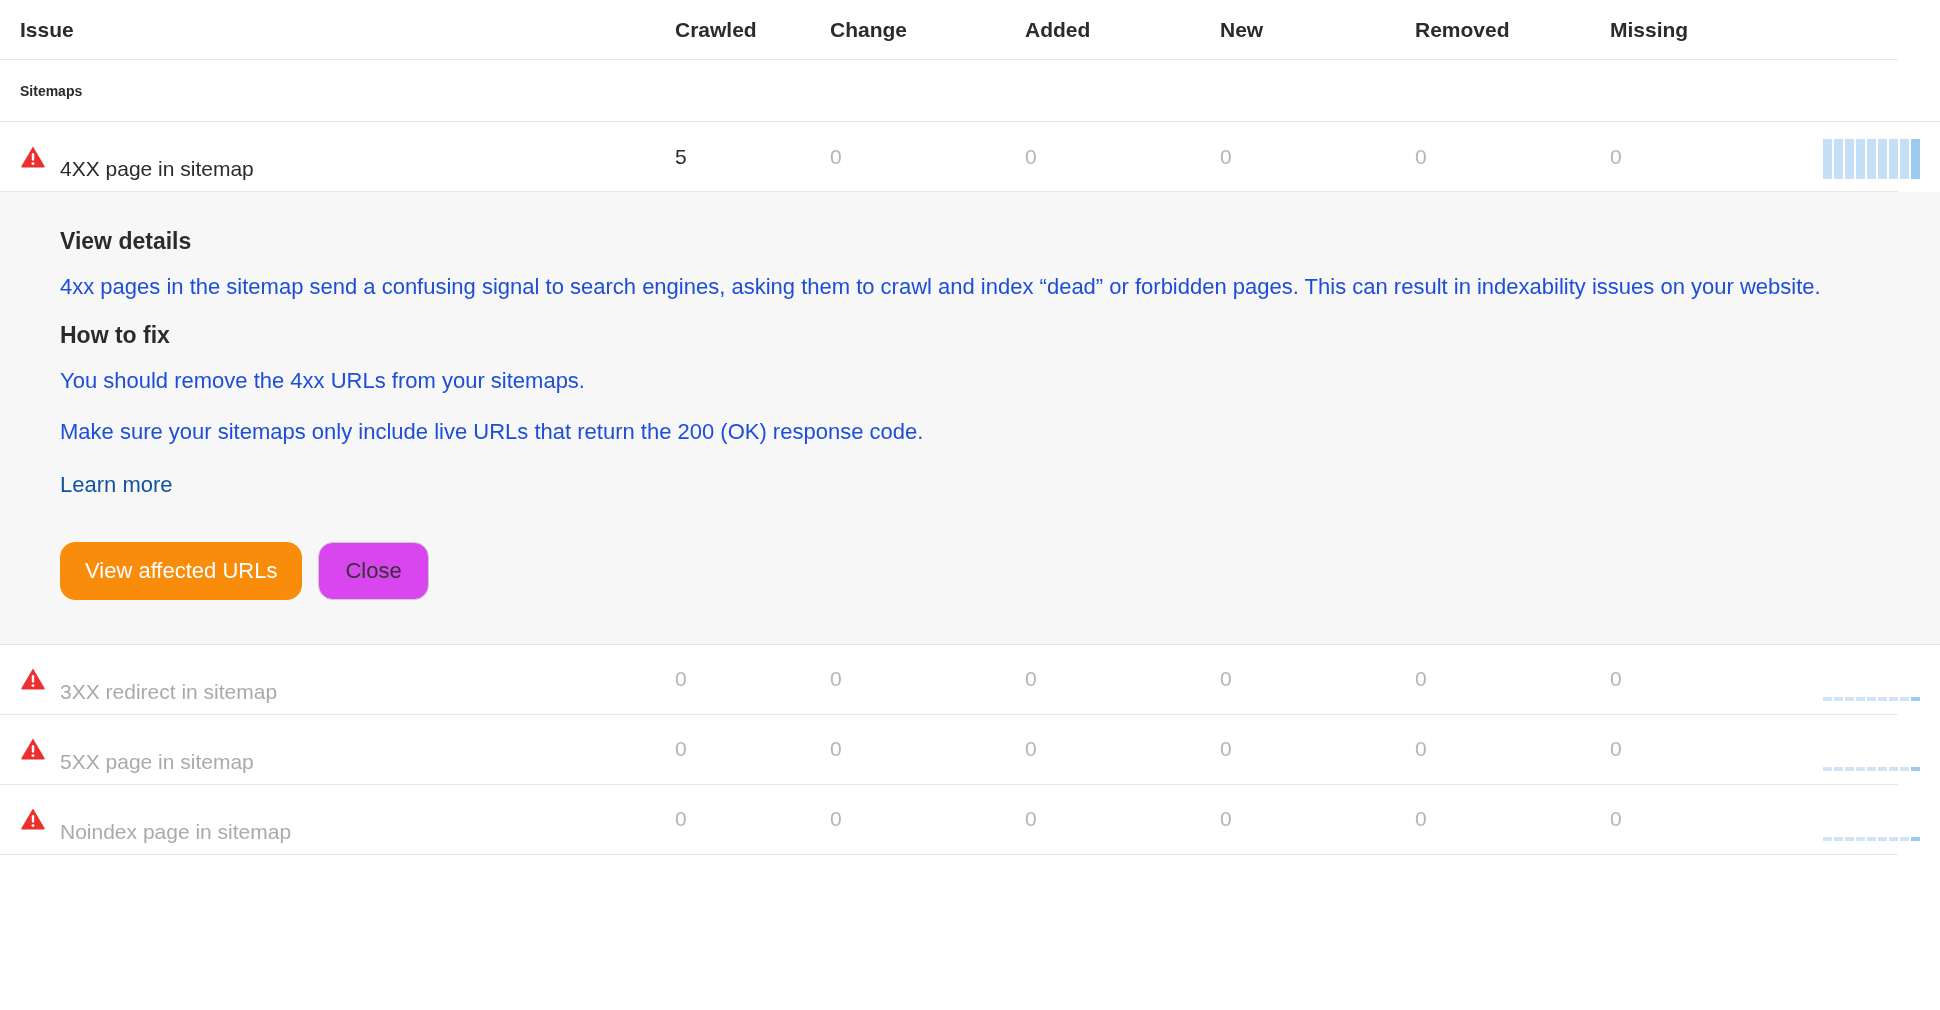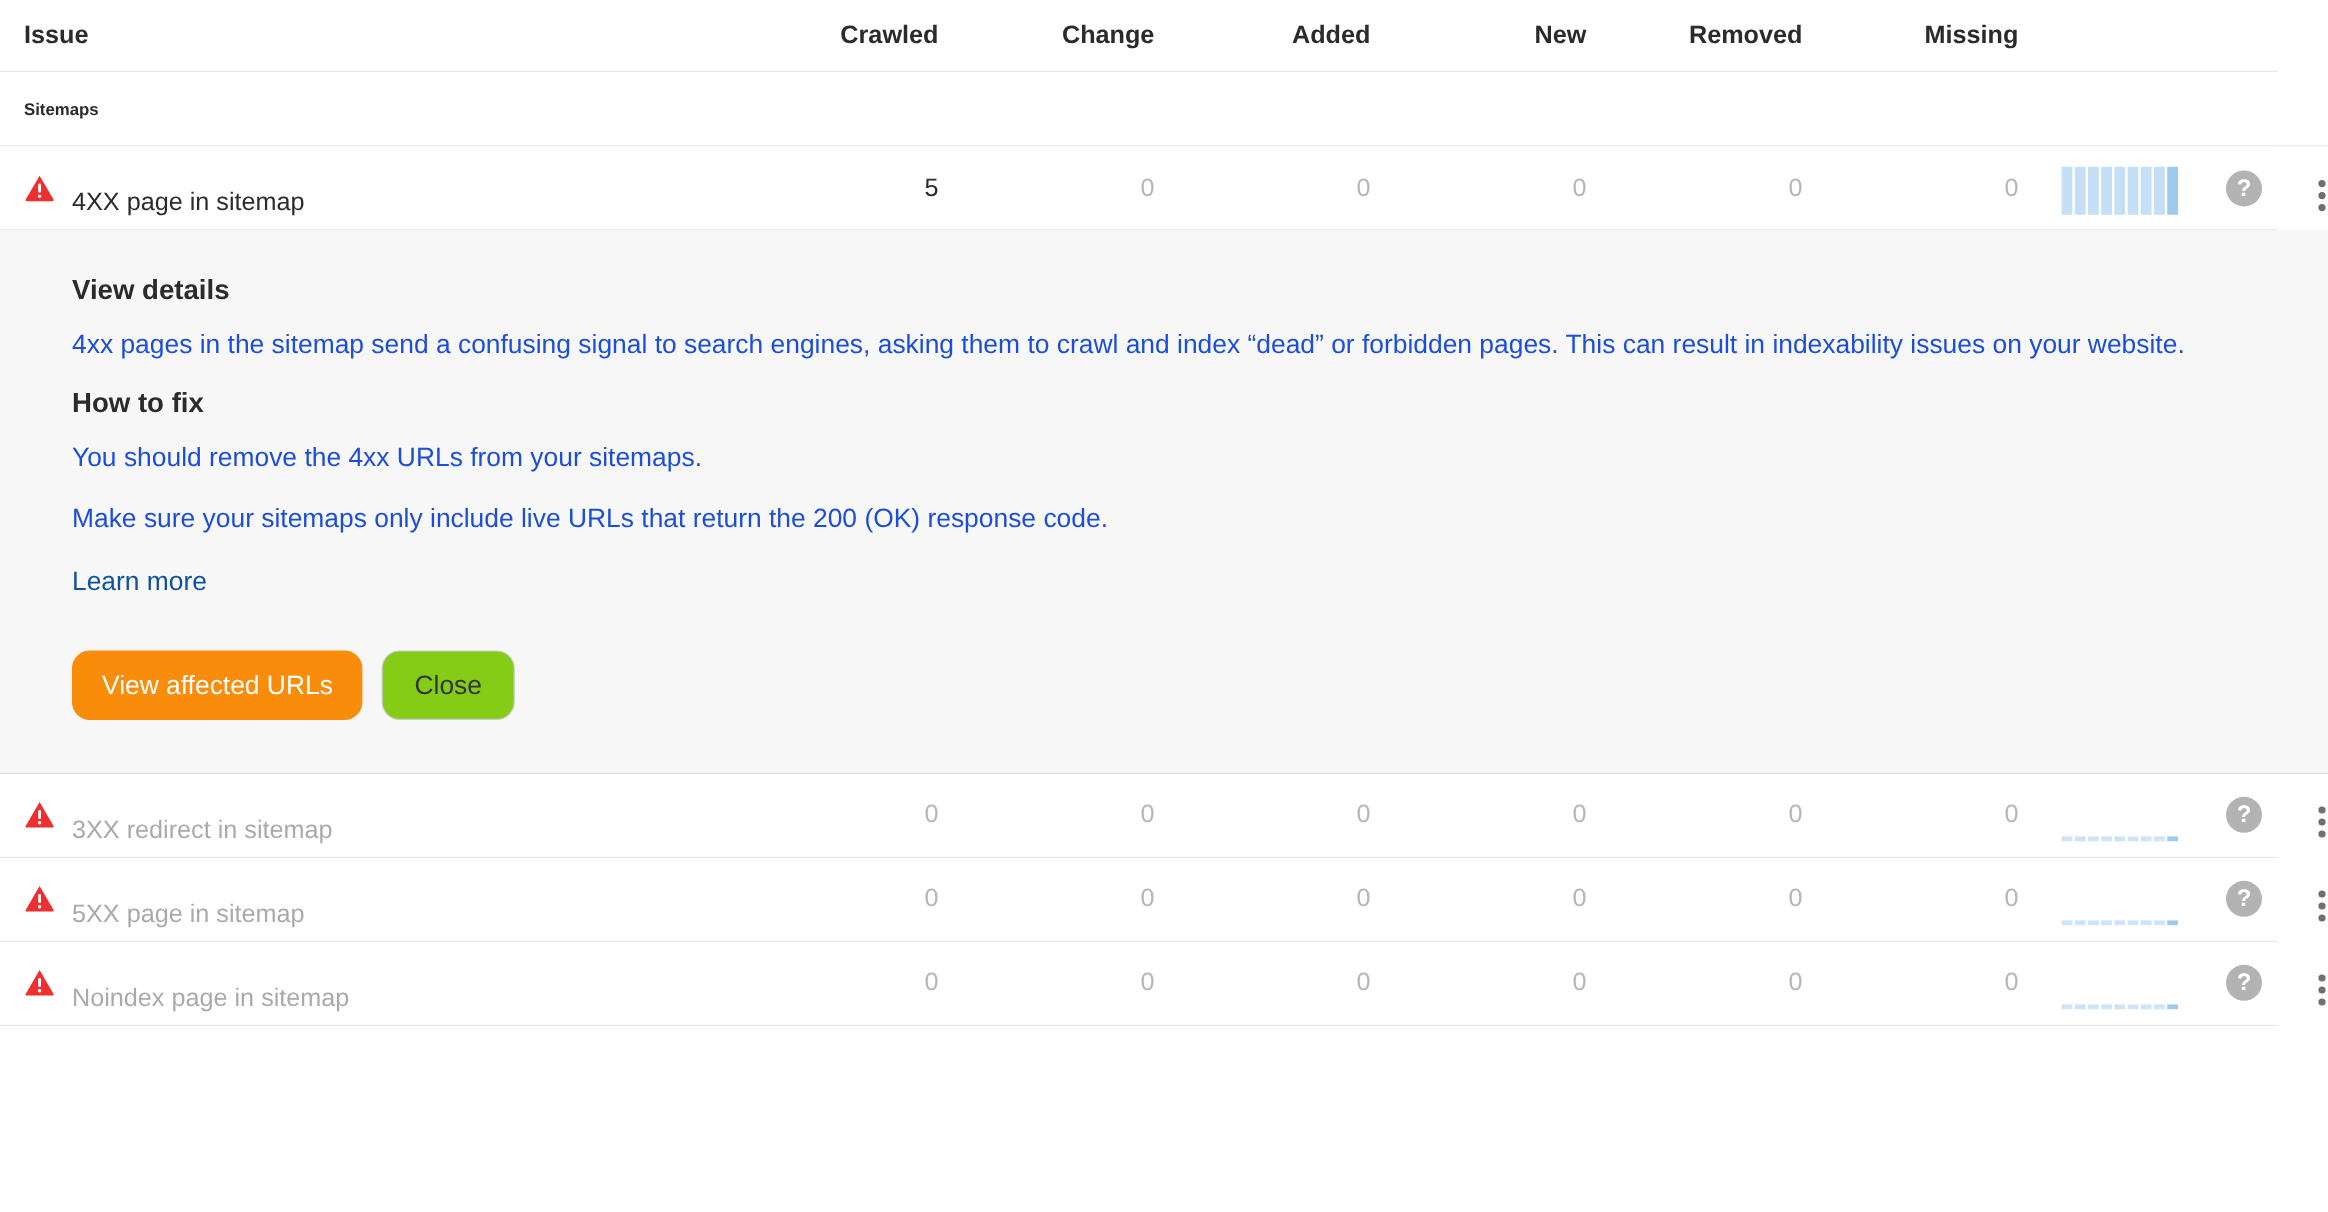--- a/index.html
+++ b/index.html
@@ -16,23 +16,24 @@
     overflow: hidden;
     background: #ffffff;
   }
 
   
   .grid {
     display: grid;
     grid-template-columns: 660px 140px 180px 180px 180px 180px 180px 130px 80px 50px;
     align-items: center;
     width: 1898px;
+    gap: 15px;
   }
   .c-issue      { padding-left: 20px; }
-  .c-num        { text-align: right; padding-right: 18px; }
+  .c-num        { text-align: left; padding-right: 18px; }
   .c-spark      { padding-left: 18px; }
   .c-help       { text-align: center; }
   .c-kebab      { text-align: center; }
 
   
   .thead {
     height: 60px;
     border-bottom: 1px solid #e6e6e6;
     font-size: 21px;
     font-weight: bold;
@@ -130,21 +131,21 @@
     cursor: pointer;
     line-height: 1;
   }
   .btn-primary {
     background: #f98c0a;
     color: #ffffff;
     border: 1px solid #f98c0a;
     padding: 17px 24px;
   }
   .btn-secondary {
-    background: #84cc16;
+    background: #d946ef;
     color: #333333;
     border: 1px solid #cccccc;
     padding: 17px 26px;
   }
 </style>
 </head>
 <body>
 
 <div class="sheet">
 

